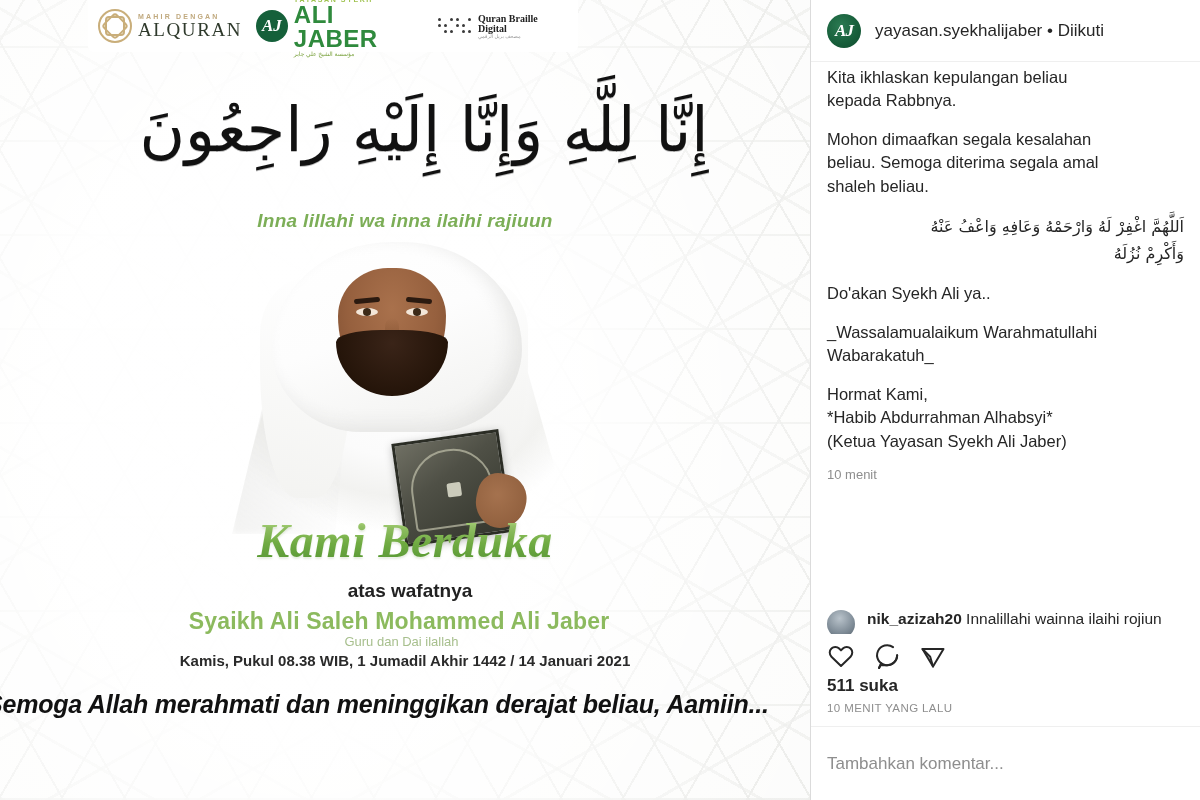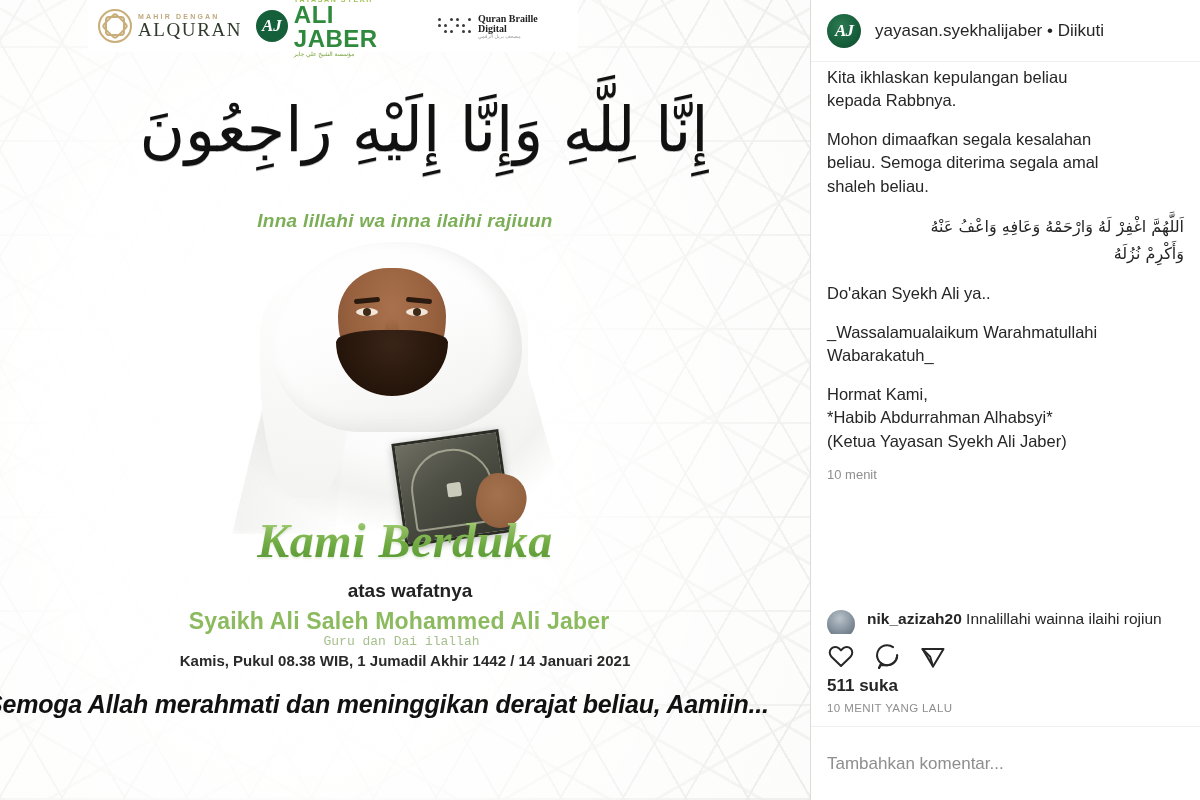--- a/index.html
+++ b/index.html
@@ -211,21 +211,21 @@
   .atas-wafatnya {
     position: absolute; top: 580px; left:0; right:0; text-align:center;
     font-size: 19px; font-weight: 700; color:#222; z-index:5;padding-left:10px;
   }
   .deceased-name {
     position: absolute; top: 608px; left:0; right:12px; text-align:center;
     font-size: 23px; font-weight: 700; color:#8cba5e; z-index:5; letter-spacing:.2px;
   }
   .deceased-role {
     position: absolute; top: 634px; left:0; right:7px; text-align:center;
-    font-size: 13px; color:#a7bf8d; z-index:5;font-family:Liberation Mono, monospace;
+    font-size: 13px; color:#a7bf8d; z-index:5;
   }
   .deceased-date {
     position: absolute; top: 652px; left:0; right:0; text-align:center;
     font-size: 15px; font-weight: 700; color:#2a2a2a; z-index:5;
   }
   .bottom-banner {
     position: absolute; top: 668px; left:0; right:0; height:132px;
     z-index:5;
   }
   .bottom-banner-text {

